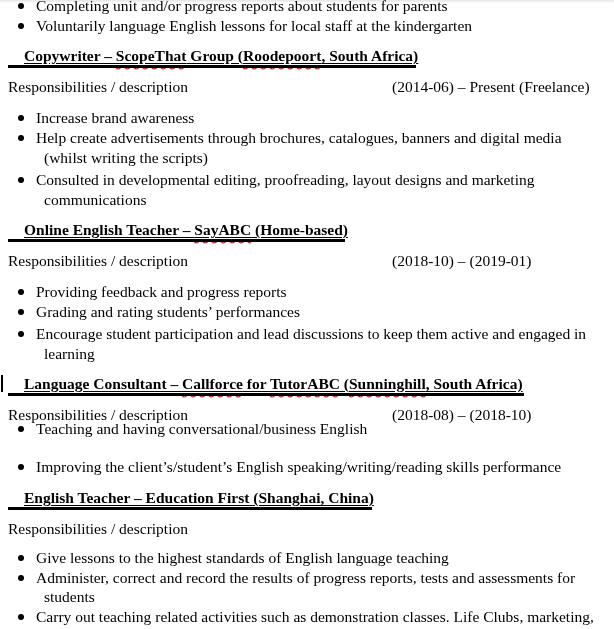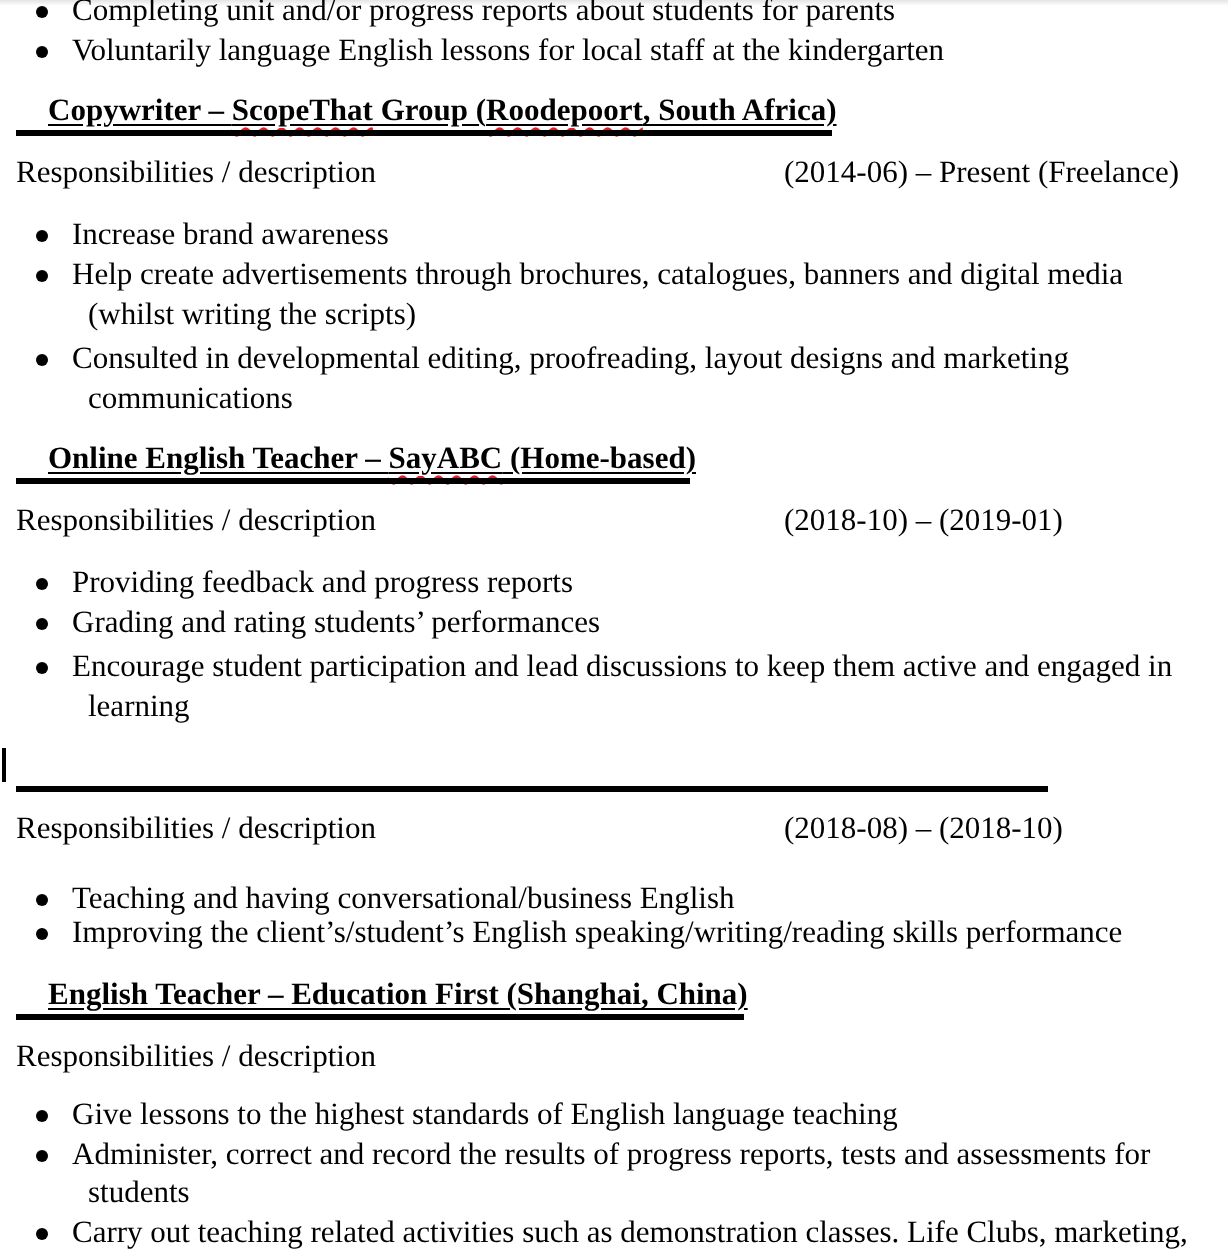--- a/index.html
+++ b/index.html
@@ -83,28 +83,28 @@
   </div>
   <div class="line" style="top:324px">
     <span class="bullet-dot"></span>
     <span class="btext">Encourage student participation and lead discussions to keep them active and engaged in</span>
   </div>
   <div class="line" style="top:344px">
     <span class="cont">learning</span>
   </div>
 
   <div class="line" style="top:374px">
-    <span class="cursor"></span>
+    <span class="heading"><span>Language Consultant – </span><span class="squig">Callforce</span><span> for </span><span class="squig">TutorABC</span><span> (</span><span class="squig">Sunninghill</span><span>, South Africa)</span></span><span class="cursor"></span>
   </div>
   <div class="hbar" style="top:393px; width:516px"></div>
   <div class="line" style="top:405px">
     <span class="resp">Responsibilities / description</span>
     <span class="date">(2018-08) – (2018-10)</span>
   </div>
-  <div class="line" style="top:440px">
+  <div class="line" style="top:419px">
     <span class="bullet-dot"></span>
     <span class="btext">Teaching and having conversational/business English</span>
   </div>
   <div class="line" style="top:457px">
     <span class="bullet-dot"></span>
     <span class="btext">Improving the client’s/student’s English speaking/writing/reading skills performance</span>
   </div>
 
   <div class="line" style="top:488px">
     <span class="heading"><span>English Teacher – Education First (Shanghai, China)</span></span>

